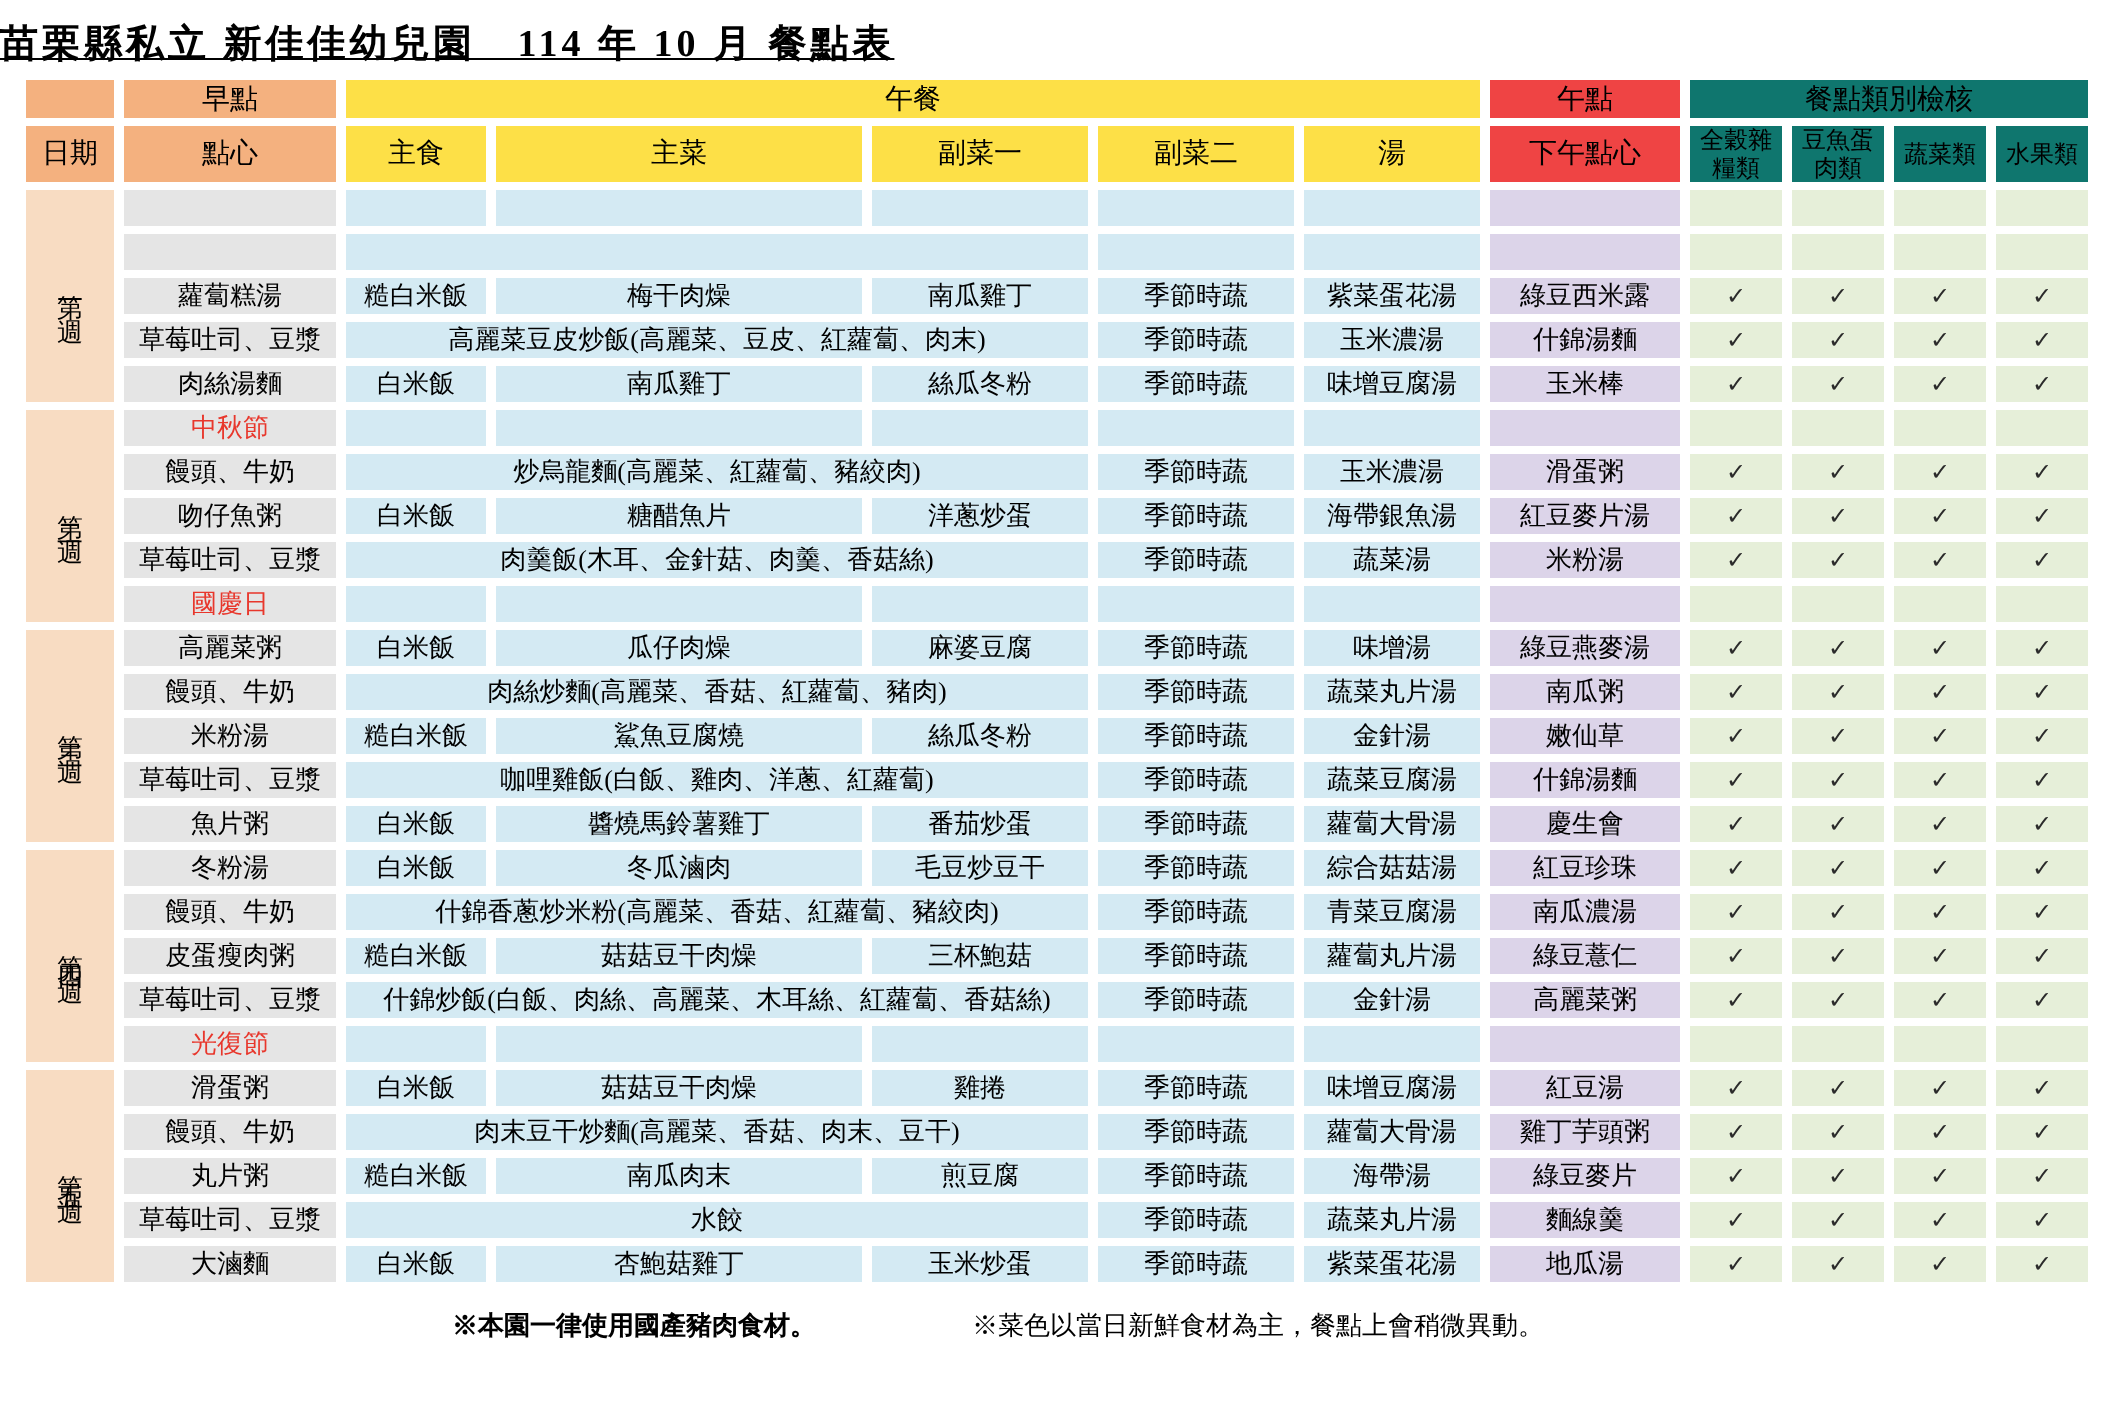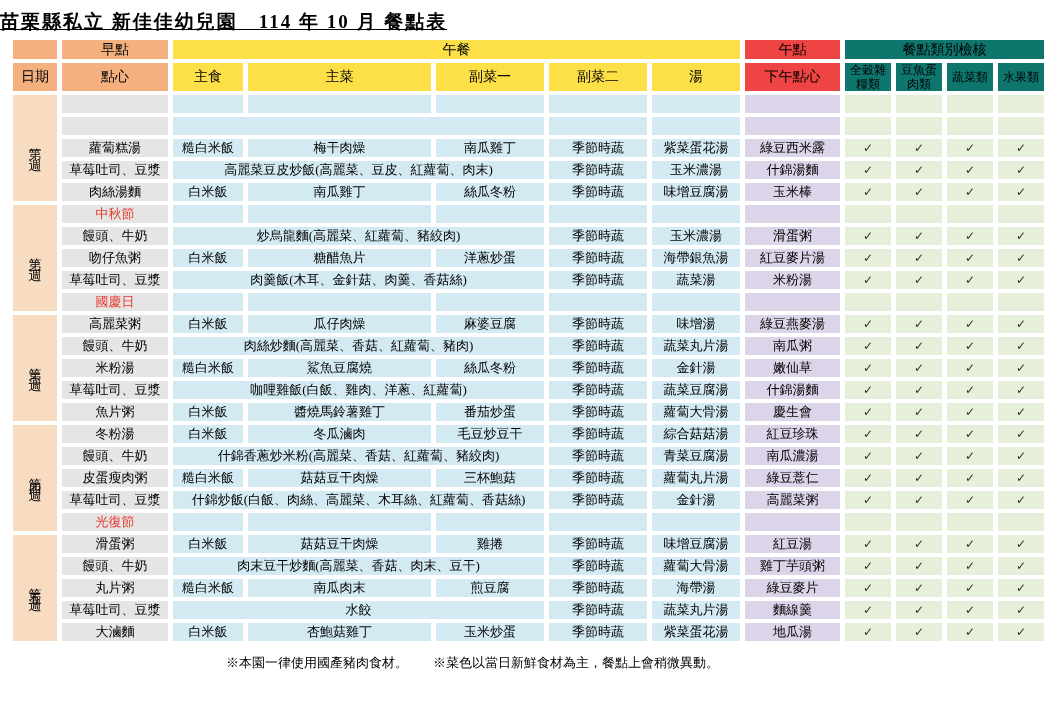--- a/index.html
+++ b/index.html
@@ -34,21 +34,21 @@
   .g{background:#0f766e;}      
   .gr{background:#E6EFD9;}
   .red{color:#E8372C;}
   .wrap{white-space:normal;font-size:12px;line-height:1.18;}
   .chk{font-size:12px;color:#2b2b2b;font-family:"DejaVu Sans",sans-serif;}
   .vtext{
     writing-mode:vertical-rl;text-orientation:upright;
     letter-spacing:6px;display:inline-block;line-height:1;
   }
   .footer{margin-top:9px;padding-left:226px;font-size:13px;}
-  .footer .n1{margin-right:25px;}
+  .footer .n1{margin-right:78px;font-weight:bold;}
 </style>
 </head>
 <body>
 
 <div class="title">苗栗縣私立 新佳佳幼兒園　114 年 10 月 餐點表</div>
 
 <table>
   <colgroup>
     <col style="width:44px">
       <col style="width:106px">

